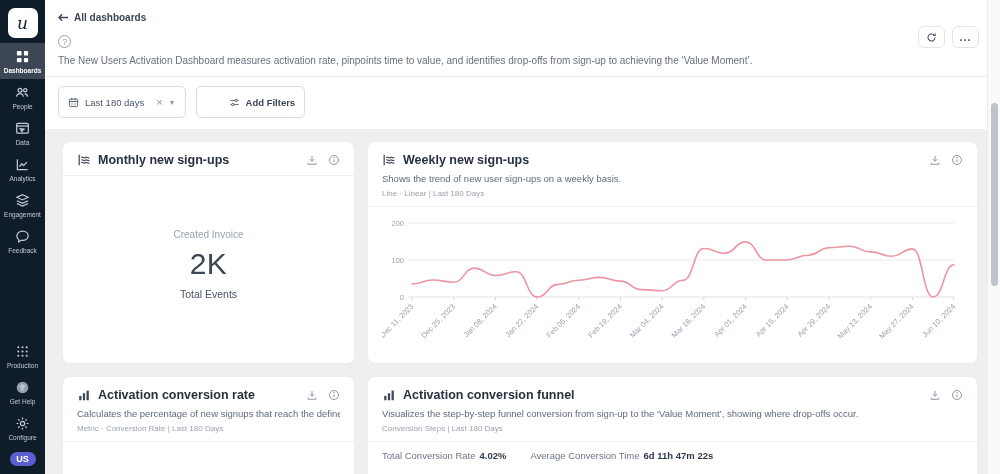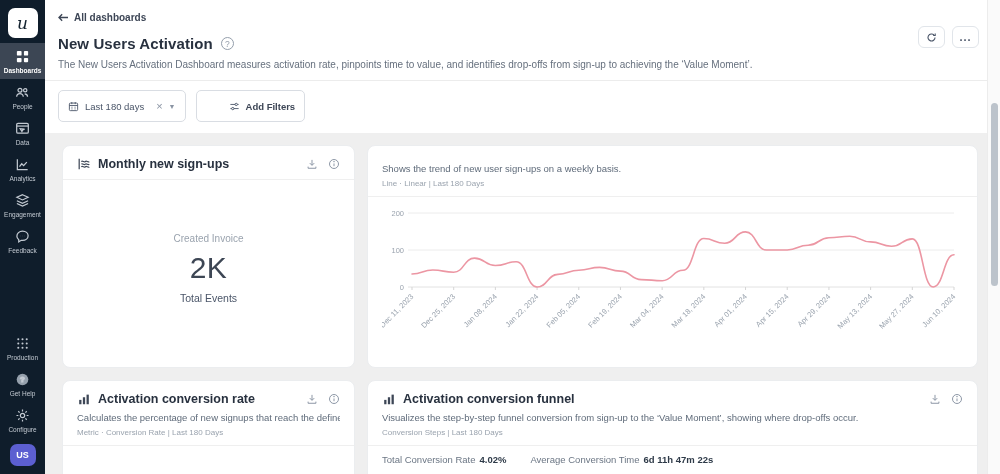--- a/index.html
+++ b/index.html
@@ -11,21 +11,21 @@
   .sidebar { width:45px; background:#0f1d2b; display:flex; flex-direction:column; align-items:center; flex-shrink:0; z-index:5; }
   .logo { width:30px; height:30px; background:#fff; border-radius:7px; margin:8px 0 5px; display:flex; align-items:center; justify-content:center;
           font-family:"DejaVu Serif", serif; font-style:italic; font-size:17px; color:#13222f; cursor:pointer; }
   .nav-item { width:45px; padding:6px 1px 5px; display:flex; flex-direction:column; align-items:center; gap:3px; cursor:pointer; }
   .nav-item svg { width:15px; height:15px; stroke:#c3cad2; fill:none; stroke-width:1.3; }
   .nav-item .lbl { font-size:6.5px; color:#c3cad2; text-align:center; letter-spacing:0; }
   .nav-item.active { background:#3c4654; }
   .nav-item.active svg { stroke:#fff; }
   .nav-item.active .lbl { color:#fff; font-weight:bold; }
   .nav-spacer { flex:1; }
-  .avatar { width:26px; height:22px; border-radius:7px; background:#5c5fd1; color:#fff; font-size:9px; font-weight:bold;
+  .avatar { width:26px; height:14px; border-radius:7px; background:#5c5fd1; color:#fff; font-size:9px; font-weight:bold;
             display:flex; align-items:center; justify-content:center; margin:6px 0 8px; cursor:pointer; }
 
   
   .main { flex:1; display:flex; flex-direction:column; min-width:0; }
   .topbar { background:#fff; padding:8px 24px 0 13px; position:relative; }
   .back { display:inline-flex; align-items:center; gap:5px; font-size:10px; font-weight:bold; color:#3d4656; text-decoration:none; cursor:pointer; }
   .back svg { width:11px; height:9px; stroke:#3d4656; stroke-width:1.5; fill:none; }
   .title-row { display:flex; align-items:center; gap:8px; margin-top:9px; }
   h1 { font-size:15px; font-weight:bold; color:#28313f; letter-spacing:.1px; }
   .qmark { width:13px; height:13px; border:1px solid #949eab; border-radius:50%; color:#949eab; font-size:8.5px;
@@ -175,21 +175,20 @@
 
   <main class="main">
     <div class="topbar">
       <a class="back">
         <svg viewBox="0 0 12 10">
             <path d="M11 5H1M4.5 1.5L1 5l3.5 3.5"></path>
           </svg>
         <span>All dashboards</span>
       </a>
       <div class="title-row">
-        <h1>New Users Activation</h1>
         <span class="qmark">?</span>
       </div>
       <div class="top-actions">
         <div class="icon-btn">
           <svg viewBox="0 0 14 14">
               <path d="M11.5 7a4.5 4.5 0 1 1-1.3-3.2"></path>
               <path d="M11.7 1.8v2.6H9.1"></path>
             </svg>
         </div>
         <div class="icon-btn">
@@ -244,20 +243,40 @@
         </div>
         <div class="card-divider"></div>
         <div class="metric-area">
           <div class="metric-label">Created Invoice</div>
           <div class="metric-value">2K</div>
           <div class="metric-sub">Total Events</div>
         </div>
       </section>
 
       <section class="card">
+        <div class="card-head">
+          <span class="cicon">
+            <svg viewBox="0 0 16 16">
+                <path d="M2.5 2v12"></path>
+                <path d="M5 5.2c1.5-1.6 3 1.6 4.5 0s3 1.6 4.5 0M5 8.2c1.5-1.6 3 1.6 4.5 0s3 1.6 4.5 0M5 11.2c1.5-1.6 3 1.6 4.5 0s3 1.6 4.5 0"></path>
+              </svg>
+          </span>
+          <span class="card-title">Weekly new sign-ups</span>
+          <span class="card-acts">
+            <svg viewBox="0 0 16 16">
+                <path d="M8 2.5v7M5 6.8l3 3 3-3"></path>
+                <path d="M2.8 11.5v2.2h10.4v-2.2"></path>
+              </svg>
+            <svg viewBox="0 0 16 16">
+                <circle cx="8" cy="8" r="6"></circle>
+                <path d="M8 7.3v3.6"></path>
+                <circle cx="8" cy="5" r=".4" style="fill:#8a94a3"></circle>
+              </svg>
+          </span>
+        </div>
         <div class="card-desc">Shows the trend of new user sign-ups on a weekly basis.</div>
         <div class="card-meta">Line · Linear | Last 180 Days</div>
         <div class="card-divider"></div>
         <div class="linechart" id="weekly-chart">
             <svg width="580" height="138" viewBox="0 0 580 138">
               <line x1="26" y1="12" x2="572" y2="12" stroke="#ececec" stroke-width="1"></line>
               <text x="22" y="14.5" text-anchor="end" class="tick">200</text>
               <line x1="26" y1="49" x2="572" y2="49" stroke="#ececec" stroke-width="1"></line>
               <text x="22" y="51.5" text-anchor="end" class="tick">100</text>
               <line x1="26" y1="86" x2="572" y2="86" stroke="#e2e2e2" stroke-width="1"></line>

